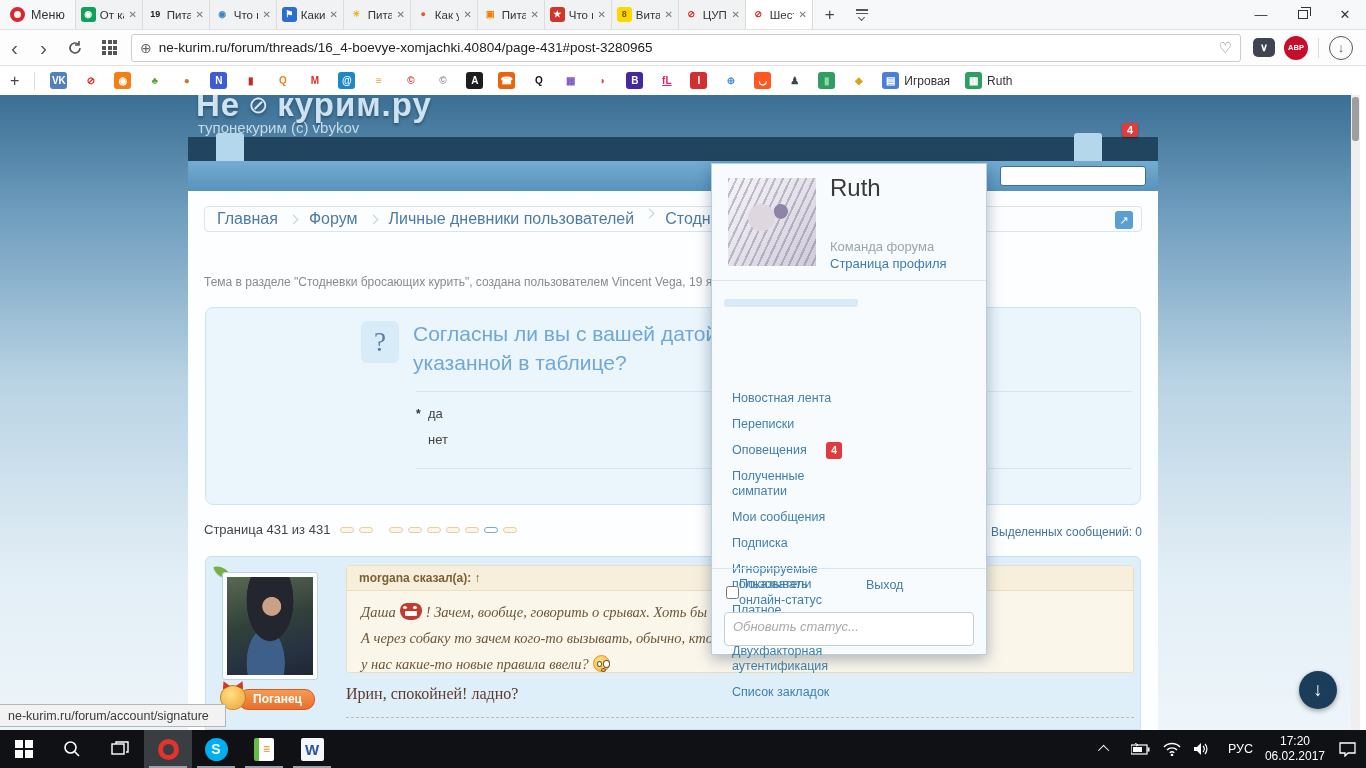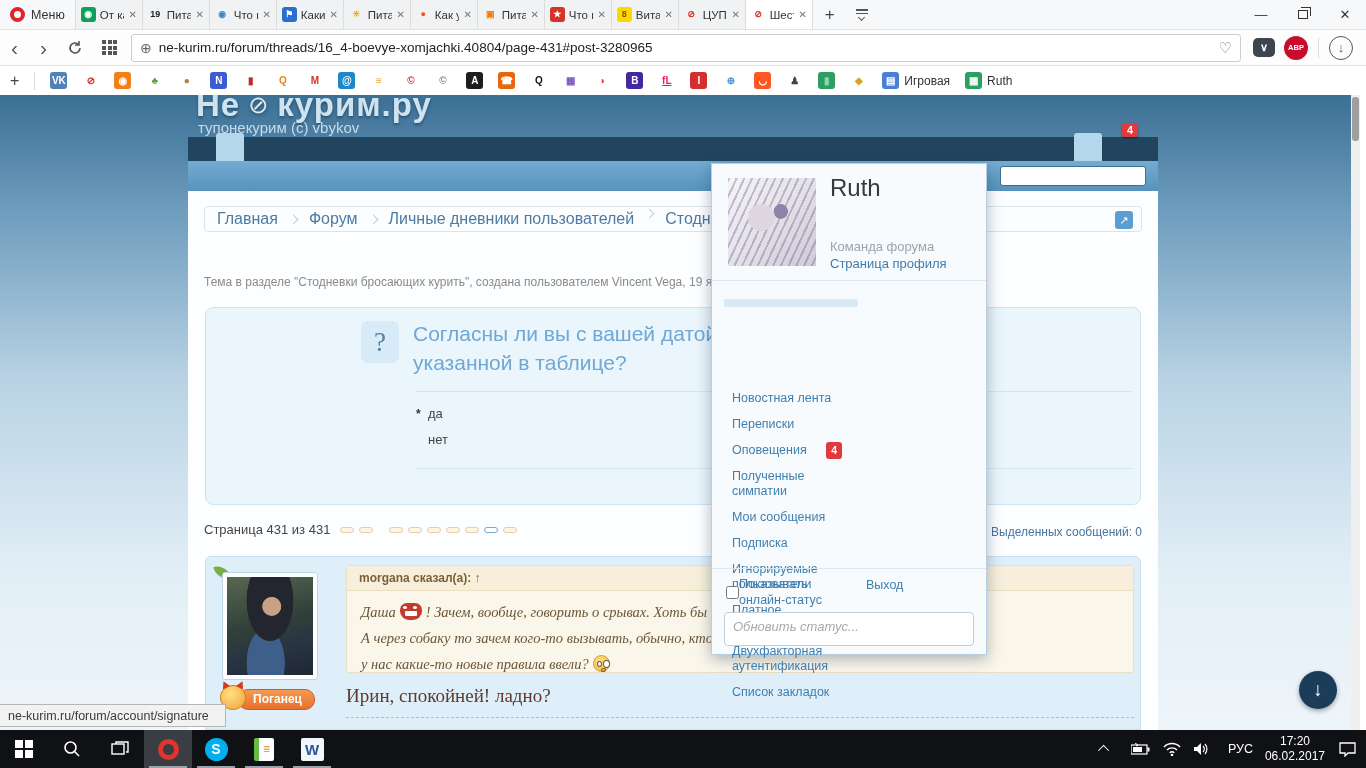--- a/index.html
+++ b/index.html
@@ -158,21 +158,21 @@
   .devil::before{content:"";position:absolute;left:5px;top:8px;width:12px;height:5px;background:#fff;border-radius:1px;}
   .devil::after{content:"";position:absolute;left:3px;top:3px;width:4px;height:3px;background:#fff;border-radius:50%;
                 box-shadow:10px 0 0 #fff;}
   .blush{display:inline-block;width:17px;height:17px;border-radius:50%;
          background:radial-gradient(circle at 40% 35%,#ffe082,#f9b73f);border:1px solid #d99b28;
          position:relative;vertical-align:-3px;margin-left:4px;}
   .blush::before{content:"";position:absolute;left:3px;top:5px;width:3px;height:4px;background:#fff;
                  border:1px solid #6b5638;border-radius:50%;box-shadow:7px 0 0 #fff, 7px 0 0 1px #6b5638;}
   .blush::after{content:"";position:absolute;left:7px;top:12px;width:3px;height:2px;border:1px solid #6b5638;border-radius:50%;}
   .reply-text{position:absolute;left:140px;top:128px;font-family:"Liberation Serif",serif;
-              font-size:19px;color:#5f3a2c;}
+              font-size:16px;color:#5f3a2c;}
   .post-dash{position:absolute;left:140px;top:160px;width:788px;border-top:1px dashed #c9b9a4;}
 
   .status-tooltip{position:absolute;left:0;top:609px;width:226px;height:23px;background:#f2f2f2;
                   border:1px solid #b5b5b5;border-left:none;font-size:12.5px;color:#3c3c3c;
                   display:flex;align-items:center;padding:0 8px;z-index:60;}
   .down-btn{position:absolute;left:1299px;top:576px;width:38px;height:38px;border-radius:50%;background:#1c3d59;
             color:#fff;font-size:19px;font-weight:bold;display:flex;align-items:center;justify-content:center;
             box-shadow:0 2px 5px rgba(0,0,0,.35);cursor:pointer;z-index:40;}
   .page-scrollbar{position:absolute;right:0;top:0;width:9px;height:635px;background:#efefef;z-index:45;}
   .page-scrollthumb{position:absolute;left:1px;top:2px;width:7px;height:44px;background:#9e9e9e;border-radius:3px;cursor:pointer;}

